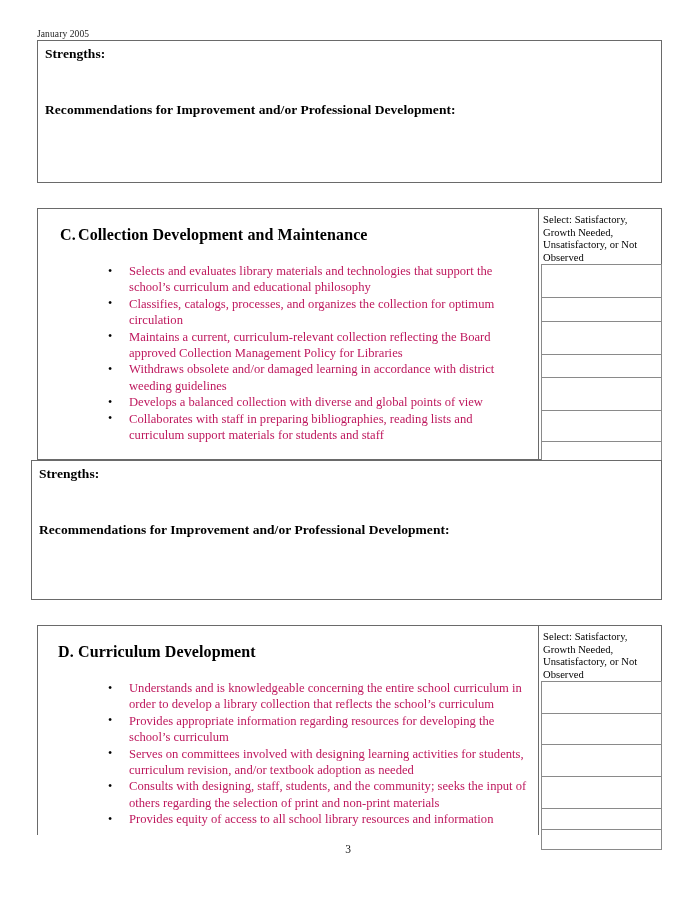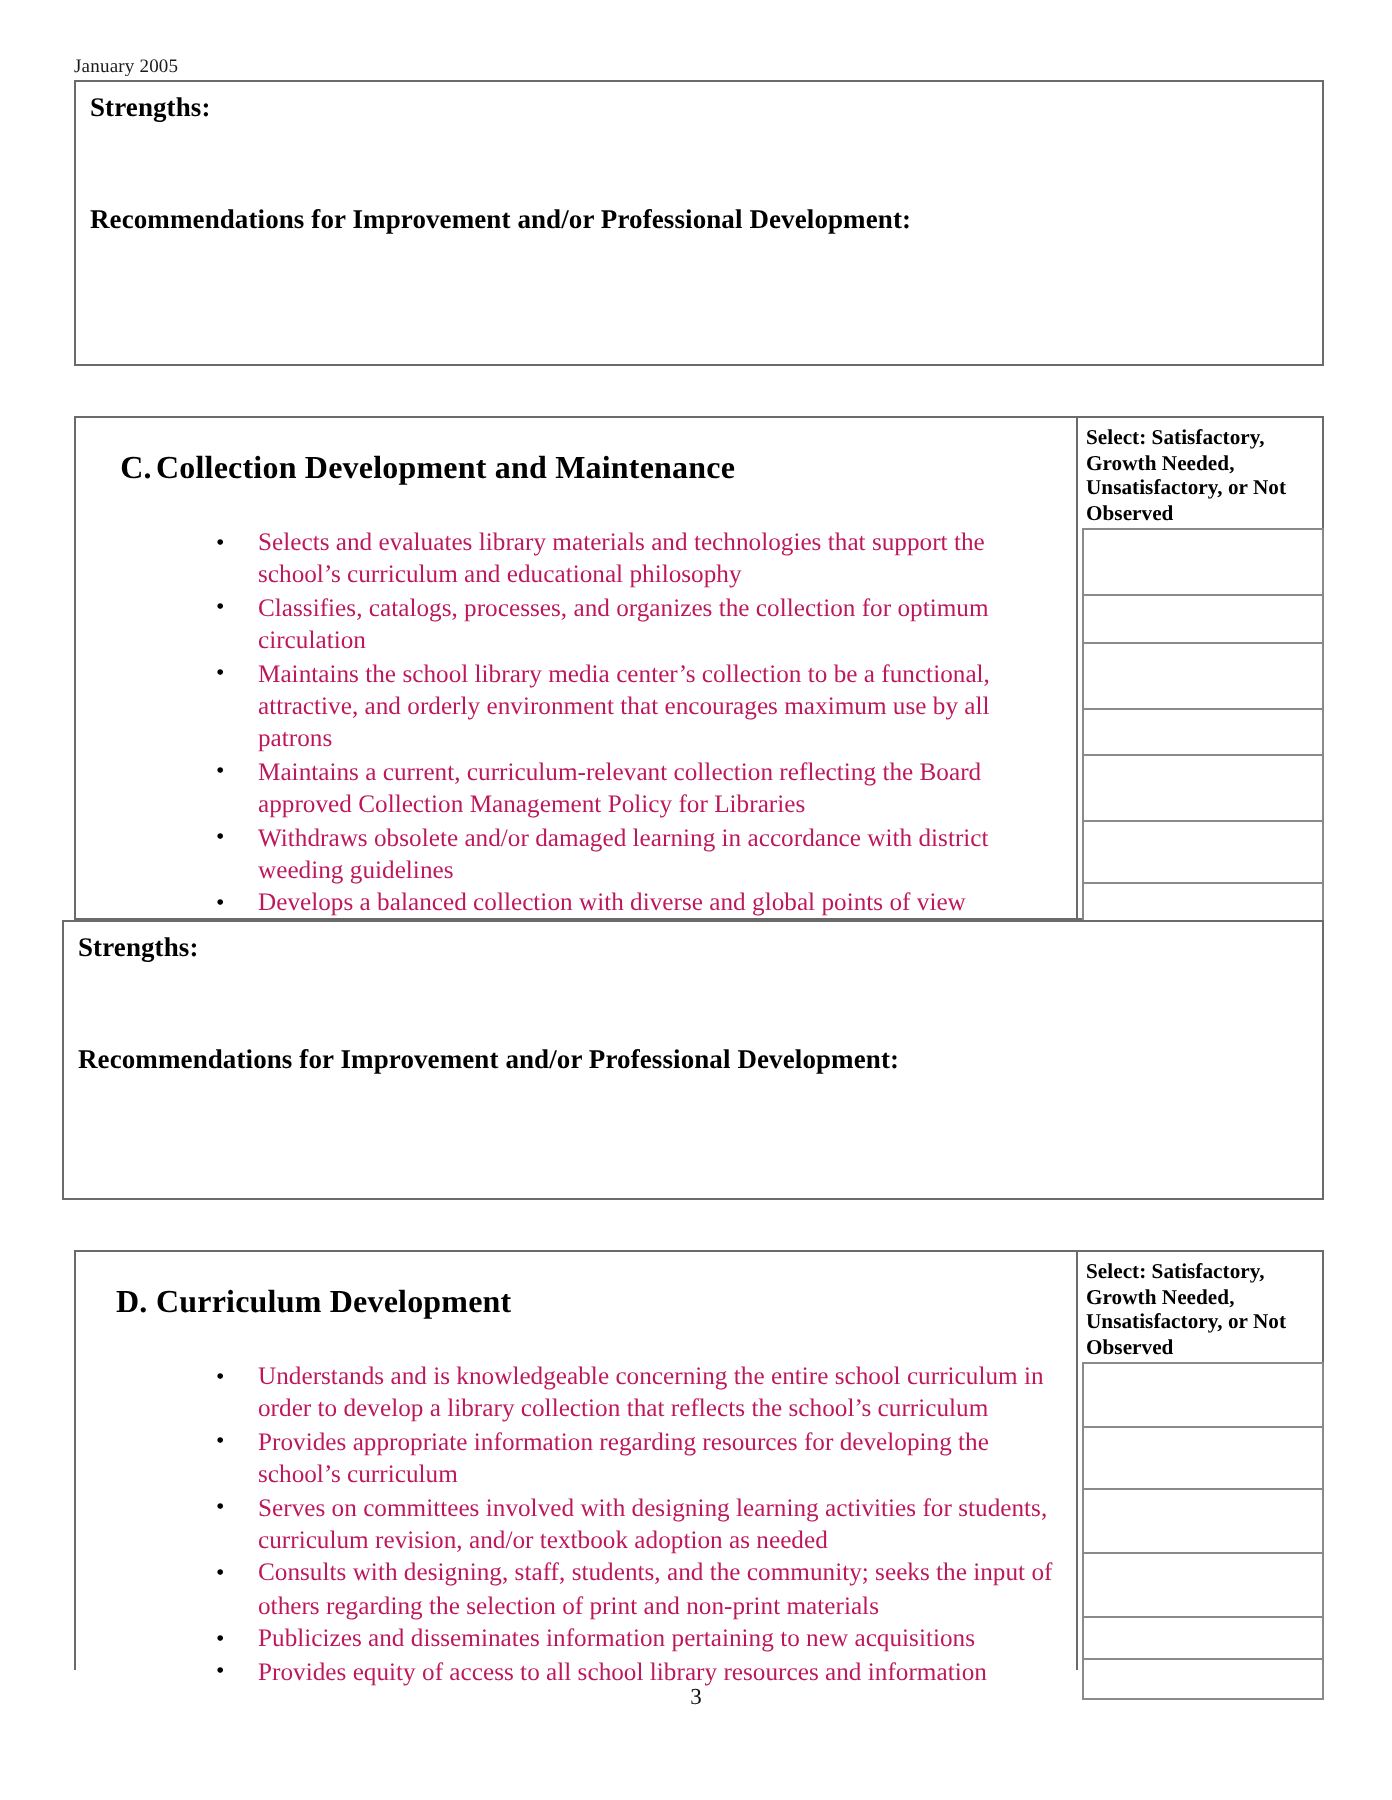--- a/index.html
+++ b/index.html
@@ -101,21 +101,21 @@
     left: 10px;
     top: -0.5px;
     font-size: 12px;
     line-height: 16.4px;
     color: #000000;
   }
 
   
   .select-header {
     position: absolute;
-    font-weight: bold;
+    font-weight: normal;
     font-size: 10.6px;
     line-height: 12.6px;
     letter-spacing: 0.02px;
     color: #000;
   }
   .select-cells {
     position: absolute;
   }
   .select-cell {
     box-sizing: border-box;
@@ -161,21 +161,20 @@
   <div class="section-table" style="left:37px; top:208px; width:625px; height:252px;">
     <div class="divider" style="left:500px;"></div>
 
     <div class="section-heading" style="left:20px; top:16px;text-align:center;">
       <span class="sec-letter">C.</span><span>Collection Development and Maintenance</span>
     </div>
 
     <ul class="bullet-list" style="left:60px; top:54px; width:432px;">
       <li>Selects and evaluates library materials and technologies that support the school’s curriculum and educational philosophy</li>
       <li>Classifies, catalogs, processes, and organizes the collection for optimum circulation</li>
-      <li>Maintains the school library media center’s collection to be a functional, attractive, and orderly environment that encourages maximum use by all patrons</li>
       <li>Maintains a current, curriculum-relevant collection reflecting the Board approved Collection Management Policy for Libraries</li>
       <li>Withdraws obsolete and/or damaged learning in accordance with district weeding guidelines</li>
       <li>Develops a balanced collection with diverse and global points of view</li>
       <li>Collaborates with staff in preparing bibliographies, reading lists and curriculum support materials for students and staff</li>
     </ul>
 
     <div class="select-header" style="left:505px; top:5px; width:116px;">Select:  Satisfactory, Growth Needed, Unsatisfactory, or Not Observed</div>
 
     <div class="select-cells" style="left:503px; top:55px; width:121px;">
       <div class="select-cell" style="height:33px;"></div>
@@ -199,21 +198,20 @@
 
     <div class="section-heading" style="left:20px; top:16px;">
       <span class="sec-letter">D.</span><span>Curriculum Development</span>
     </div>
 
     <ul class="bullet-list" style="left:60px; top:54px; width:432px;">
       <li>Understands and is knowledgeable concerning the entire school curriculum in order to develop a library collection that reflects the school’s curriculum</li>
       <li>Provides appropriate information regarding resources for developing the school’s curriculum</li>
       <li>Serves on committees involved with designing learning activities for students, curriculum revision, and/or textbook adoption as needed</li>
       <li>Consults with designing, staff, students, and the community; seeks the input of others regarding the selection of print and non-print materials</li>
-      <li>Publicizes and disseminates information pertaining to new acquisitions</li>
       <li>Provides equity of access to all school library resources and information</li>
     </ul>
 
     <div class="select-header" style="left:505px; top:5px; width:116px;">Select:  Satisfactory, Growth Needed, Unsatisfactory, or Not Observed</div>
 
     <div class="select-cells" style="left:503px; top:55px; width:121px;">
       <div class="select-cell" style="height:32px;"></div>
       <div class="select-cell" style="height:31px;"></div>
       <div class="select-cell" style="height:32px;"></div>
       <div class="select-cell" style="height:32px;"></div>

